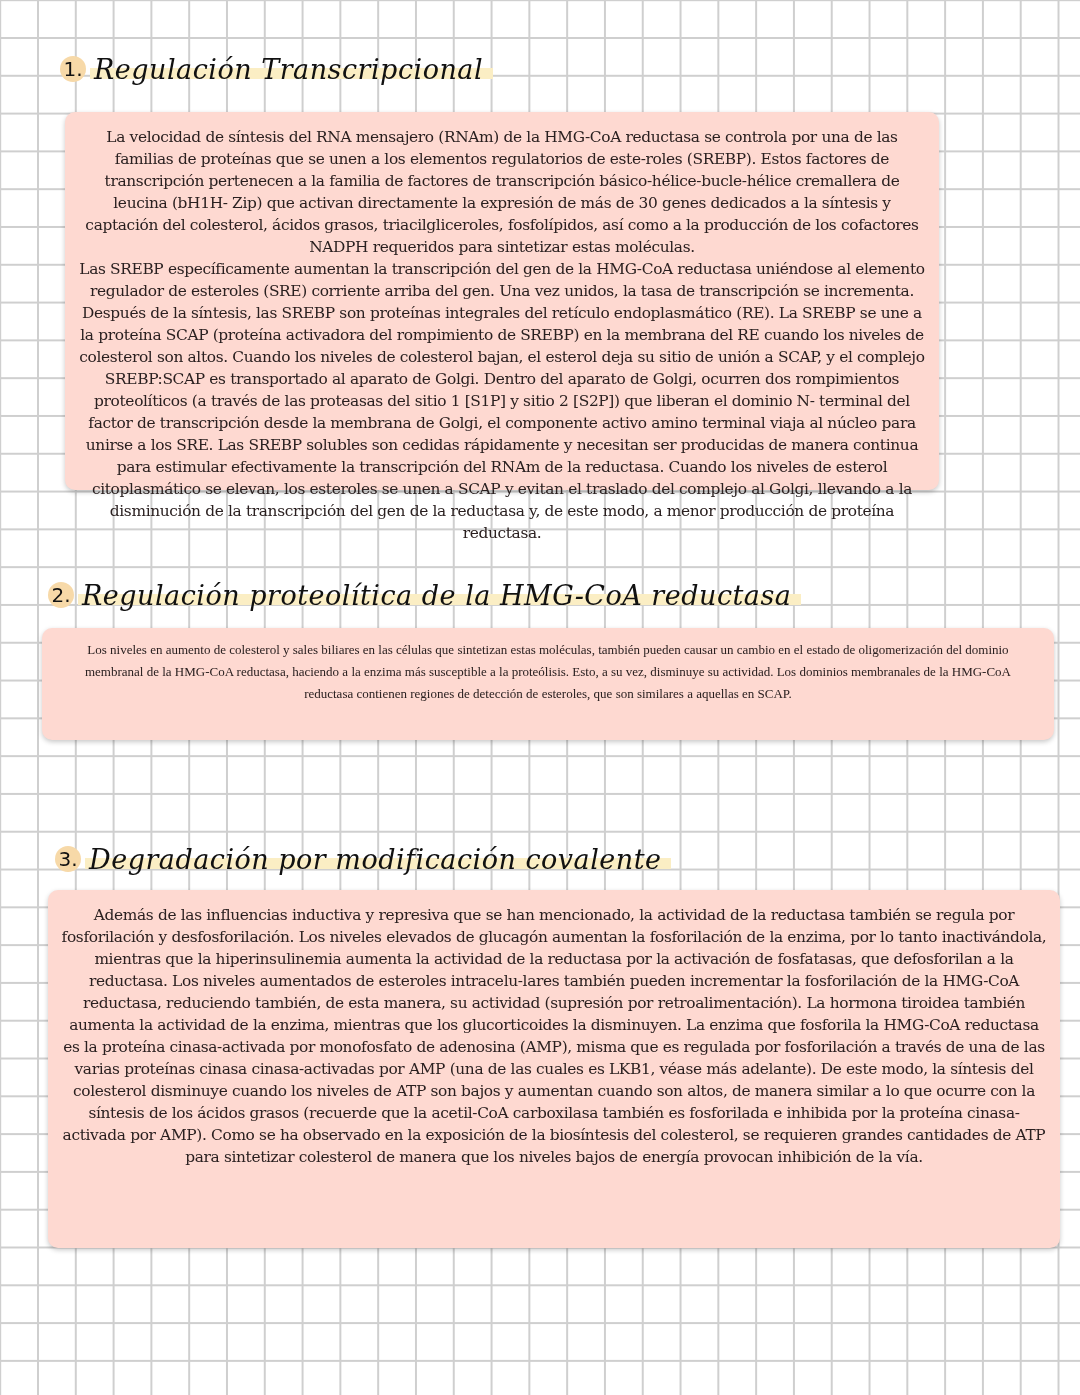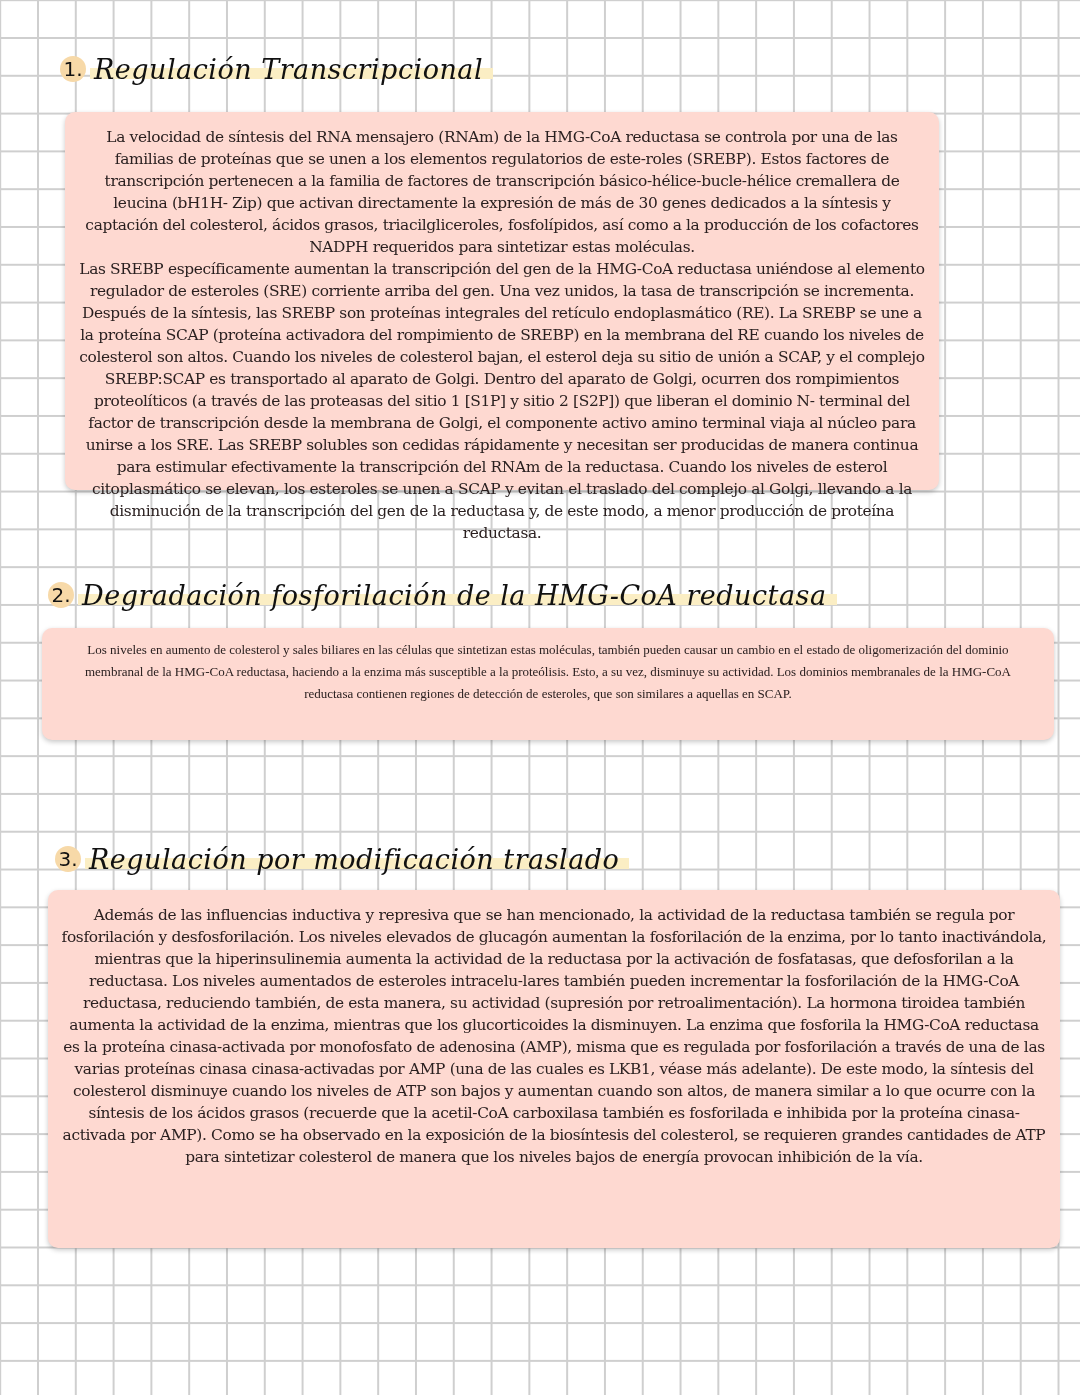--- a/index.html
+++ b/index.html
@@ -96,28 +96,28 @@
 <div class="card card-1">
   <p>La velocidad de síntesis del RNA mensajero (RNAm) de la HMG-CoA reductasa se controla por una de las familias de proteínas que se unen a los elementos regulatorios de este-roles (SREBP). Estos factores de transcripción pertenecen a la familia de factores de transcripción básico-hélice-bucle-hélice cremallera de leucina (bH1H- Zip) que activan directamente la expresión de más de 30 genes dedicados a la síntesis y captación del colesterol, ácidos grasos, triacilgliceroles, fosfolípidos, así como a la producción de los cofactores NADPH requeridos para sintetizar estas moléculas.</p>
   <p>Las SREBP específicamente aumentan la transcripción del gen de la HMG-CoA reductasa uniéndose al elemento regulador de esteroles (SRE) corriente arriba del gen. Una vez unidos, la tasa de transcripción se incrementa. Después de la síntesis, las SREBP son proteínas integrales del retículo endoplasmático (RE). La SREBP se une a la proteína SCAP (proteína activadora del rompimiento de SREBP) en la membrana del RE cuando los niveles de colesterol son altos. Cuando los niveles de colesterol bajan, el esterol deja su sitio de unión a SCAP, y el complejo SREBP:SCAP es transportado al aparato de Golgi. Dentro del aparato de Golgi, ocurren dos rompimientos proteolíticos (a través de las proteasas del sitio 1 [S1P] y sitio 2 [S2P]) que liberan el dominio N- terminal del factor de transcripción desde la membrana de Golgi, el componente activo amino terminal viaja al núcleo para unirse a los SRE. Las SREBP solubles son cedidas rápidamente y necesitan ser producidas de manera continua para estimular efectivamente la transcripción del RNAm de la reductasa. Cuando los niveles de esterol citoplasmático se elevan, los esteroles se unen a SCAP y evitan el traslado del complejo al Golgi, llevando a la disminución de la transcripción del gen de la reductasa y, de este modo, a menor producción de proteína reductasa.</p>
 </div>
 
 <div class="heading" style="left:48px; top:570px;">
   <span class="num-badge">
     <span>2</span>
       <span class="dot">.</span>
   </span>
-  <span class="heading-text">Degradación fosforilación de la HMG-CoA reductasa</span>
+  <span class="heading-text">Regulación proteolítica de la HMG-CoA reductasa</span>
 </div>
 <div class="card card-2">
   <p>Los niveles en aumento de colesterol y sales biliares en las células que sintetizan estas moléculas, también pueden causar un cambio en el estado de oligomerización del dominio membranal de la HMG-CoA reductasa, haciendo a la enzima más susceptible a la proteólisis.  Esto, a su vez, disminuye su actividad. Los dominios membranales de la HMG-CoA reductasa contienen regiones de detección de esteroles, que son similares a aquellas en SCAP.</p>
 </div>
 
 <div class="heading" style="left:55px; top:834px;">
   <span class="num-badge">
     <span>3</span>
       <span class="dot">.</span>
   </span>
-  <span class="heading-text">Regulación por modificación traslado</span>
+  <span class="heading-text">Degradación por modificación covalente</span>
 </div>
 <div class="card card-3">
   <p>Además de las influencias inductiva y represiva que se han mencionado, la actividad de la reductasa también se regula por fosforilación y desfosforilación. Los niveles elevados de glucagón aumentan la fosforilación de la enzima, por lo tanto inactivándola, mientras que la hiperinsulinemia aumenta la actividad de la reductasa por la activación de fosfatasas, que defosforilan a la reductasa. Los niveles aumentados de esteroles intracelu-lares también pueden incrementar la fosforilación de la HMG-CoA reductasa, reduciendo también, de esta manera, su actividad (supresión por retroalimentación). La hormona tiroidea también aumenta la actividad de la enzima, mientras que los glucorticoides la disminuyen. La enzima que fosforila la HMG-CoA reductasa es la proteína cinasa-activada por monofosfato de adenosina (AMP), misma que es regulada por fosforilación a través de una de las varias proteínas cinasa cinasa-activadas por AMP (una de las cuales es LKB1, véase más adelante). De este modo, la síntesis del colesterol disminuye cuando los niveles de ATP son bajos y aumentan cuando son altos, de manera similar a lo que ocurre con la síntesis de los ácidos grasos (recuerde que la acetil-CoA carboxilasa también es fosforilada e inhibida por la proteína cinasa-activada por AMP). Como se ha observado en la exposición de la biosíntesis del colesterol, se requieren grandes cantidades de ATP para sintetizar colesterol de manera que los niveles bajos de energía provocan inhibición de la vía.</p>
 </div>
 
 </body></html>

